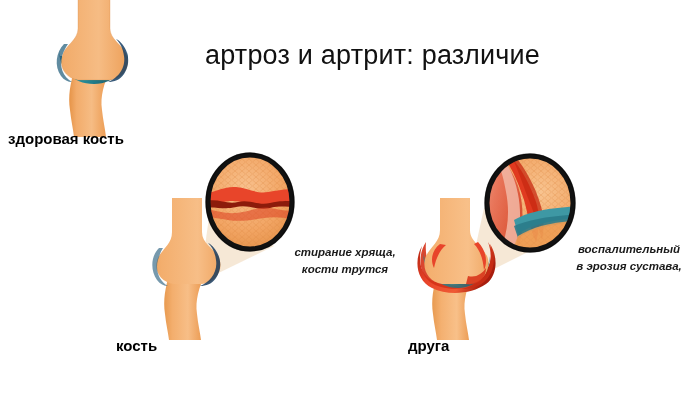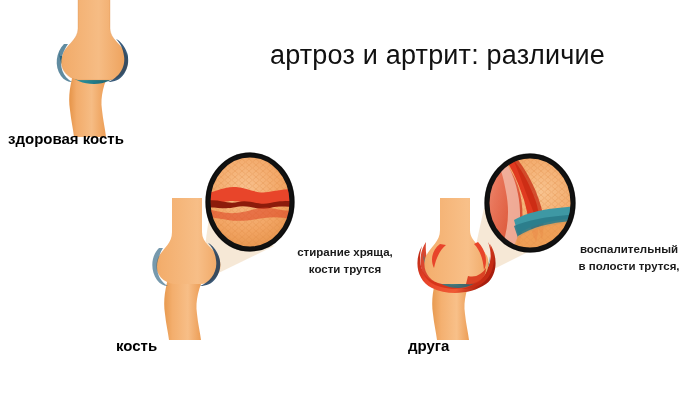--- a/index.html
+++ b/index.html
@@ -16,21 +16,21 @@
     overflow: hidden;
     font-family: "Liberation Sans", "DejaVu Sans", sans-serif;
   }
 
   
   .title {
     position: absolute;
     left: 205px;
     top: 40px;
     width: 400px;
-    text-align: right;
+    text-align: left;
     font-size: 27px;
     font-weight: 400;
     color: #111111;
     letter-spacing: 0.2px;
     white-space: nowrap;
   }
 
   
   .bone-label {
     position: absolute;
@@ -44,20 +44,21 @@
   .label-arthritis { left: 408px; top: 337px; }
 
   
   .caption {
     position: absolute;
     font-size: 11.5px;
     font-weight: bold;
     color: #1a1a1a;
     line-height: 17px;
     text-align: center;
+    font-style: italic;
   }
   .caption-arthrosis { left: 262px; top: 244px; width: 166px; }
   .caption-arthritis { left: 558px; top: 241px; width: 142px; }
 
   
   .joint { position: absolute; }
   .joint svg { display: block; overflow: visible; }
 
   .joint-healthy   { left: 48px;  top: -8px; }
   .joint-arthrosis { left: 142px; top: 198px; }
@@ -332,16 +333,16 @@
         <path d="M40,86 C56,76 76,72 104,70 L104,106 L32,106 Z" fill="url(#trabR)" opacity="0.6"></path>
       </g>
 
       <ellipse cx="52" cy="53" rx="43" ry="47" fill="none" stroke="#111111" stroke-width="5"></ellipse>
       <ellipse cx="52" cy="53" rx="45" ry="49" fill="none" stroke="#000000" stroke-width="1.5" opacity="0.35"></ellipse>
     </svg>
   </div>
 
   <div class="caption caption-arthritis">
     <div>воспалительный</div>
-    <div>в полости трутся,</div>
+    <div>в эрозия сустава,</div>
   </div>
 
 </div>
 
 </body></html>

